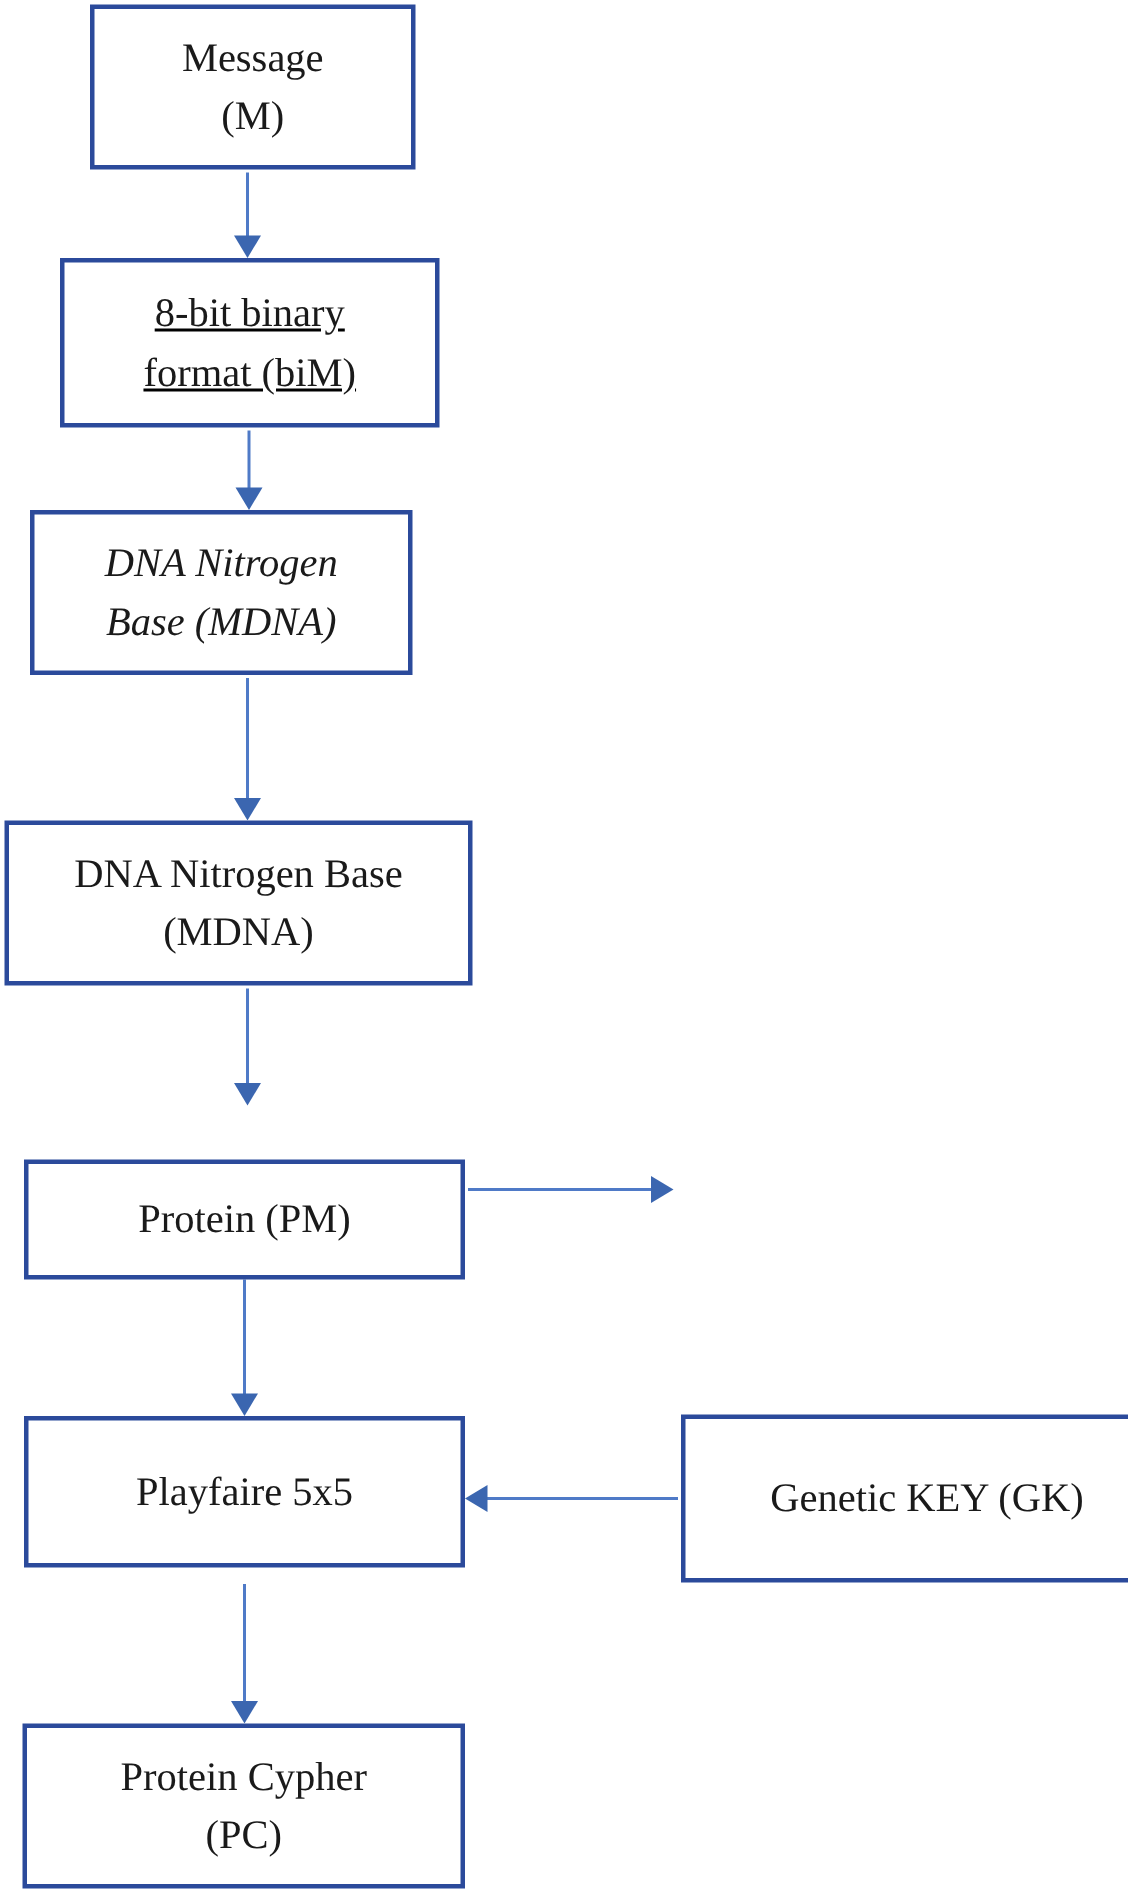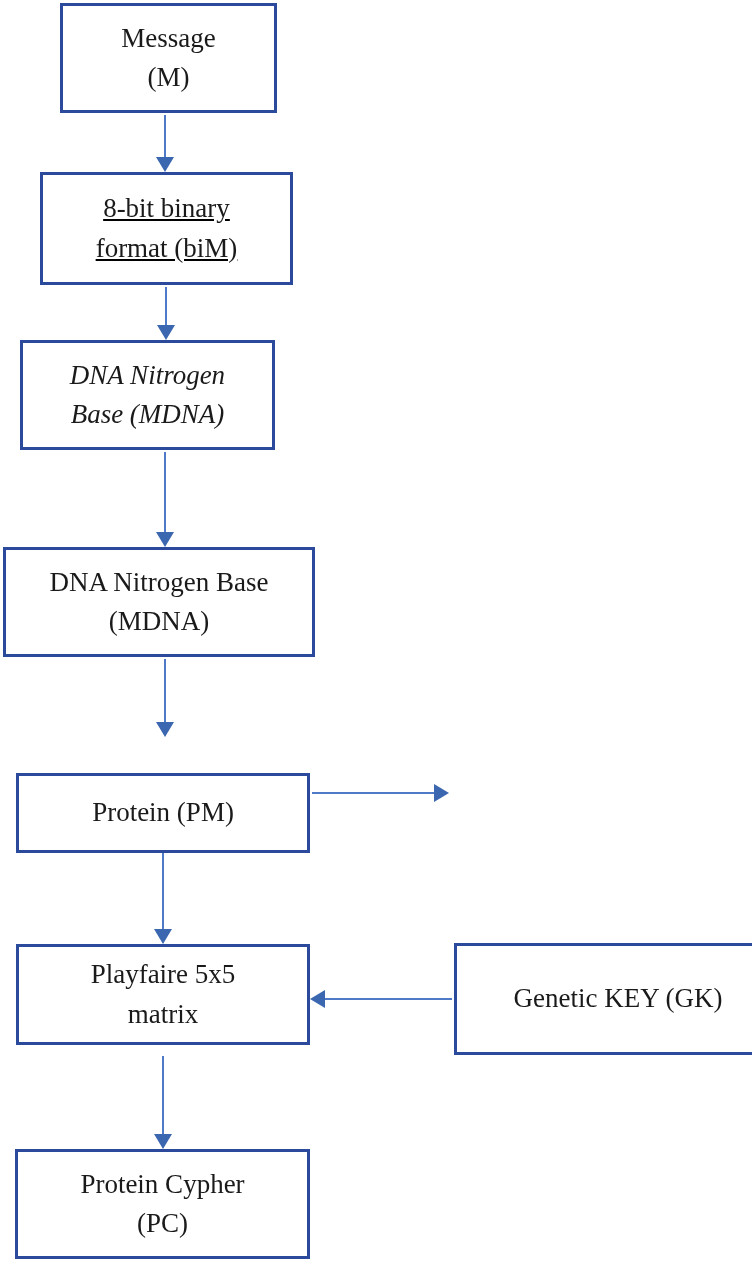--- a/index.html
+++ b/index.html
@@ -125,21 +125,20 @@
   <div class="node" id="n-protein">
     <div class="label">
       <div>Protein (PM)</div>
     </div>
   </div>
 
 
   <div class="node" id="n-playfaire">
     <div class="label">
       <div>Playfaire 5x5</div>
-      <div>matrix</div>
     </div>
   </div>
 
   <div class="node" id="n-genetic-key">
     <div class="label">
       <div>Genetic KEY (GK)</div>
     </div>
   </div>
 
   <div class="node" id="n-protein-cypher">

